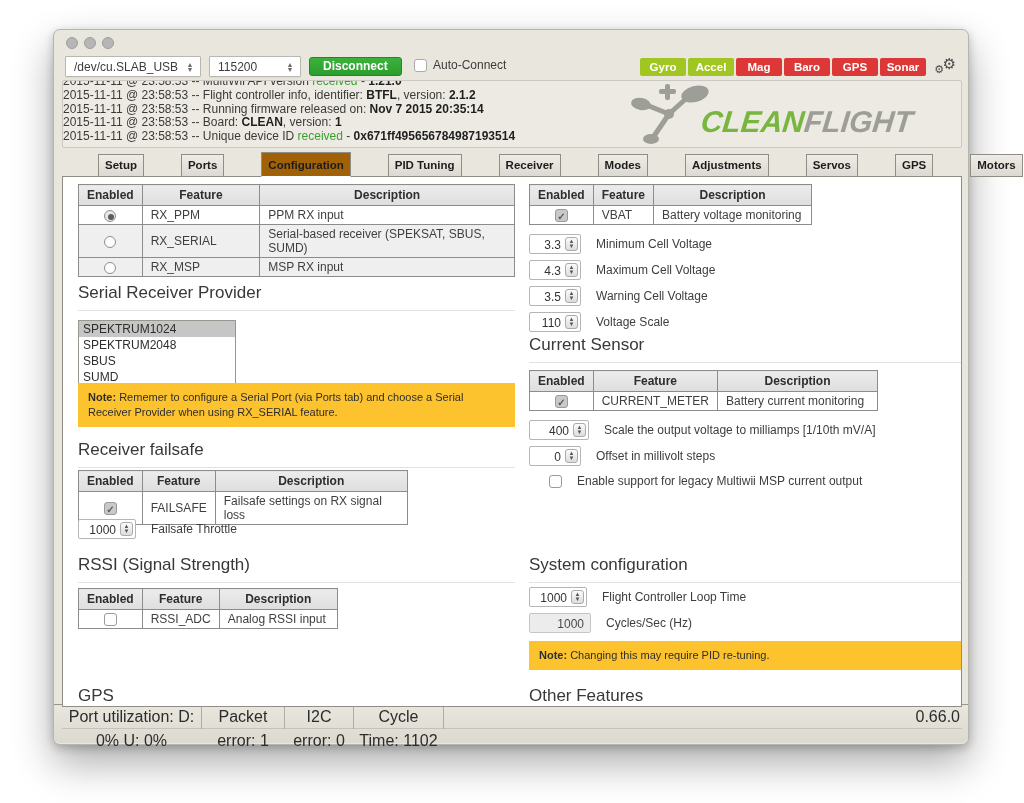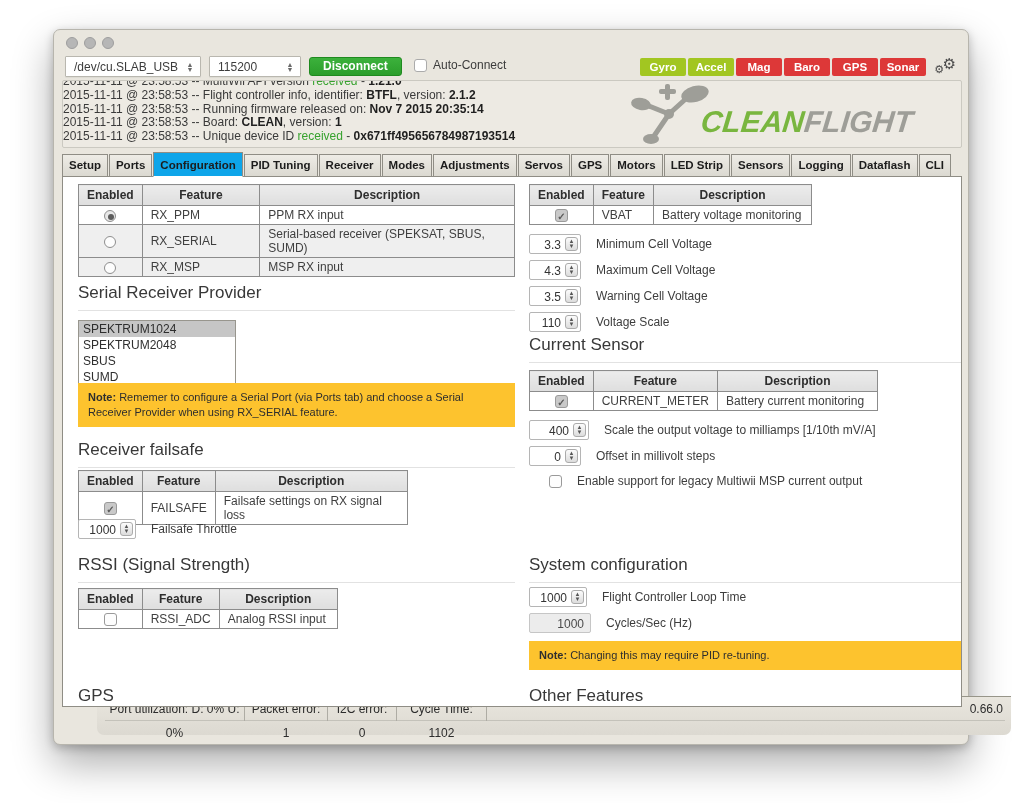--- a/index.html
+++ b/index.html
@@ -59,23 +59,23 @@
   .logobox { position:absolute; right:8px; top:2px; width:330px; height:62px; display:flex; align-items:center; }
   .brand { font-size:30px; font-weight:bold; font-style:italic; letter-spacing:0; transform:skewX(-6deg); margin:16px 0 0 -14px; white-space:nowrap; }
   .brand .bg { color:#79b63f; }
   .brand .bgr { color:#9e9e98; }
 
   
   .tabbar { position:absolute; left:8px; top:121px; width:900px; height:26px; display:flex; align-items:flex-end; }
   .tab {
     height:23px; padding:0 6px; margin-right:1px; background:linear-gradient(#eeece6,#dbd9d1);
     border:1px solid #8f8d85; font-size:11.5px; font-weight:600; color:#1c1c1c;
-    line-height:21px; white-space:nowrap;
-  }
-  .tab.active { background:#0ea5e9; height:25px; line-height:24px; border-bottom:1px solid #ffffff; position:relative; z-index:3; }
+    line-height:21px; white-space:nowrap;margin-left:36px;
+  }
+  .tab.active { background:#a16207; height:25px; line-height:24px; border-bottom:1px solid #ffffff; position:relative; z-index:3; }
 
   
   .content {
     position:absolute; left:8px; top:146px; width:900px; height:531px;
     background:#ffffff; border:1px solid #8f8d85; overflow:hidden; z-index:2;
   }
   .col { position:absolute; top:0; height:531px; }
   .col-left  { left:15px;  width:437px; }
   .col-right { left:466px; width:437px; }
   .blk { position:absolute; left:0; }
@@ -106,23 +106,23 @@
   .numfield .numval { position:absolute; right:19px; top:3px; font-size:12px; color:#333333; }
   .spin { position:absolute; right:2px; top:2px; width:13px; height:14px; border:1px solid #ababab; border-radius:3px;
           background:linear-gradient(#fcfcfc,#dcdcdc); display:flex; flex-direction:column; align-items:center; justify-content:center; color:#555; }
   .spin i { font-style:normal; font-size:6px; line-height:5px; }
   .numlabel { font-size:12px; color:#3d3d3d; margin-left:15px; }
   .rofield { height:20px; background:#ececec; border:1px solid #c6c6c6; border-radius:2px; position:relative; }
   .rofield .numval { position:absolute; right:6px; top:3px; font-size:12px; color:#4a4a4a; }
 
   
   .statusbar {
-    position:absolute; left:0; bottom:9px; width:100%; height:39px;
+    position:absolute; left:0; bottom:1px; width:100%; height:39px;
     background:linear-gradient(#e9e6de,#dcd9d1); border-top:1px solid #979589;
-    border-radius:0 0 7px 7px; font-size:12px; color:#2c2c2c;margin-left:43px;
+    border-radius:0 0 7px 7px; font-size:16px; color:#2c2c2c;
   }
   .sb-inner { position:absolute; left:8px; top:0; width:900px; height:24px; display:flex; align-items:center; border-bottom:1px solid #c4c2ba;}
   .sb-cell { height:24px; line-height:24px; text-align:center; border-right:1px solid #aeaca4; padding:0 4px; }
   .sb1{ width:140px; } .sb2{ width:83px; } .sb3{ width:69px; } .sb4{ width:90px; }
   .sb-spacer { flex:1; }
   .sb-version { padding-right:2px; }
 </style>
 </head>
 <body>
 

